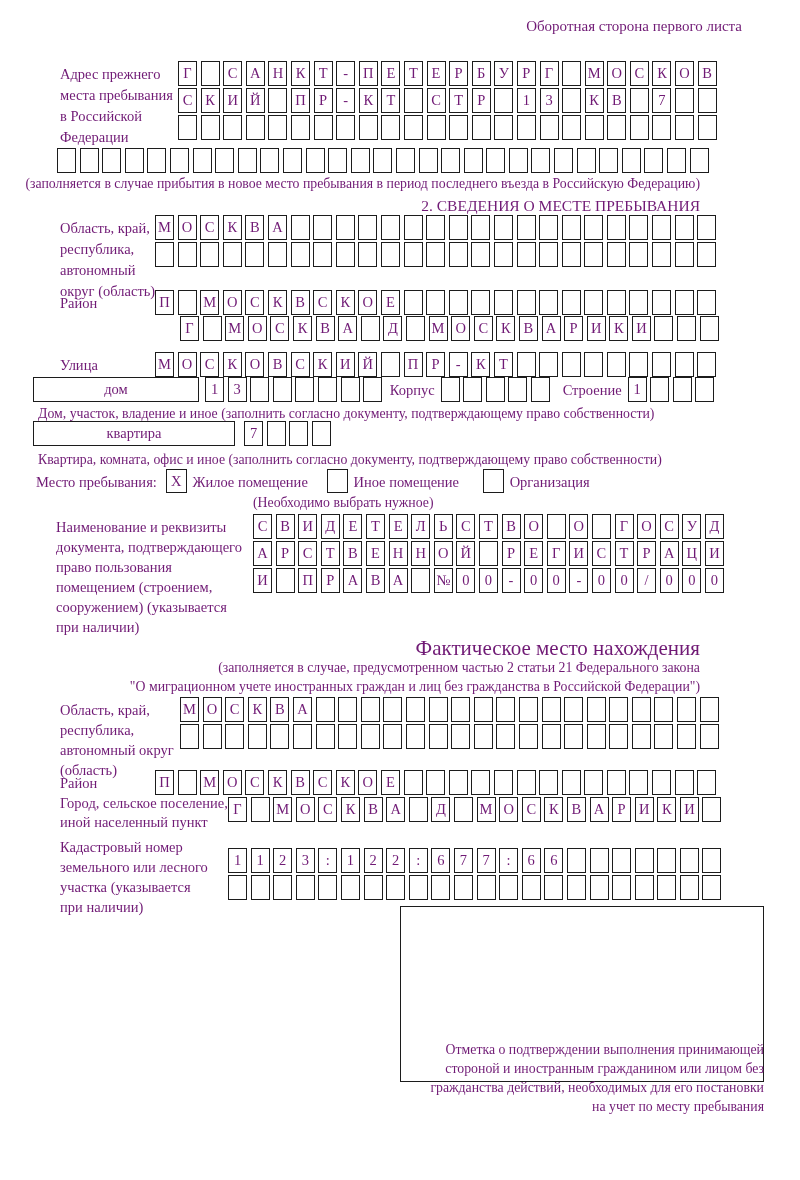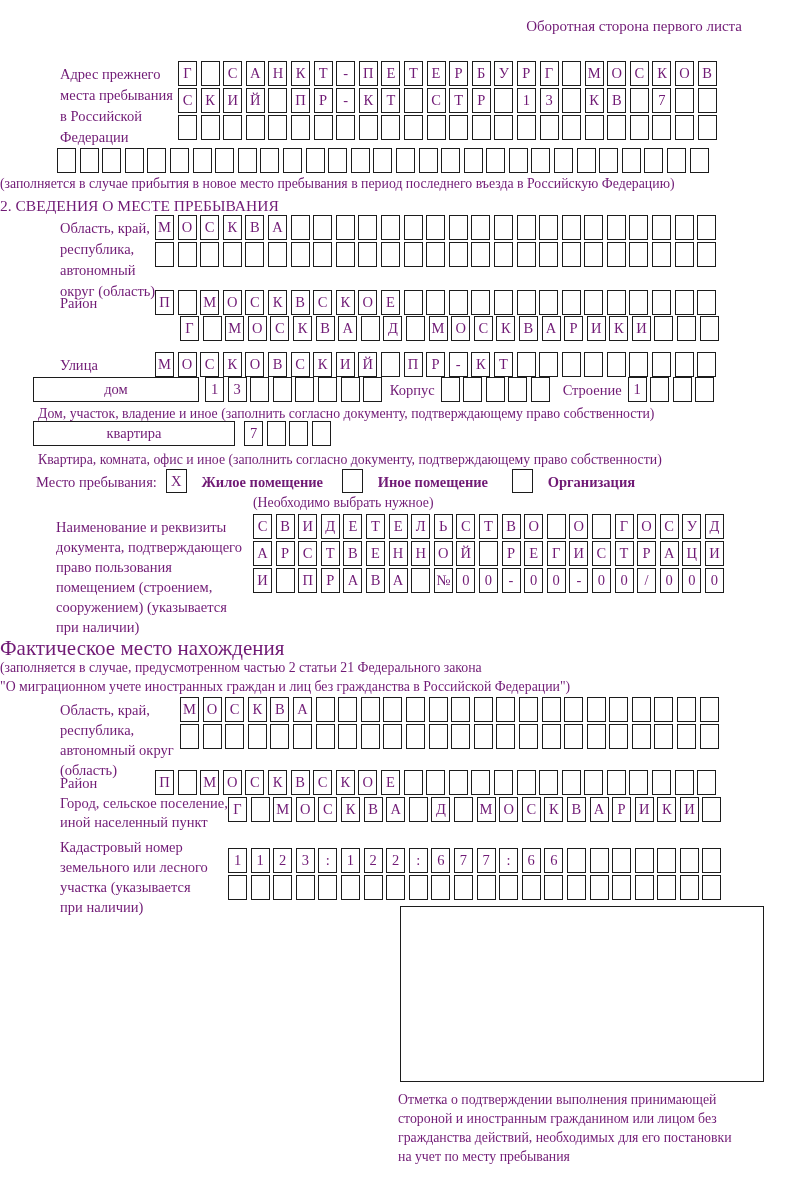--- a/index.html
+++ b/index.html
@@ -4,39 +4,39 @@
 <style>
   html,body{margin:0;padding:0;background:#fff;}
   #page{
     position:relative;width:800px;height:1180px;background:#fff;
     font-family:"Liberation Serif","DejaVu Serif",serif;color:#701a75;overflow:hidden;
   }
   .abs{position:absolute;}
   .flabel{font-size:14.5px;line-height:21px;}
   .note{font-size:13.8px;}
   .title{font-weight:normal;font-size:15.5px;}
-  .center{width:700px;left:0;text-align:left;}
+  .center{width:700px;left:0;text-align:right;}
   .cellrow{display:flex;}
   .cellcol .cellrow{margin-bottom:2px;}
   .cell{
     flex:none;width:17px;height:23px;border:1.6px solid #1c1c1c;margin-right:3.6px;
     display:flex;align-items:center;justify-content:center;
     font-size:14.5px;background:#fff;
   }
   .widebox{
     flex:none;border:1.6px solid #1c1c1c;height:23px;display:flex;
     align-items:center;justify-content:center;font-size:14.5px;background:#fff;
   }
   .dom{width:164px;}
   .apt{width:200px;}
   .inline-label{font-size:14.5px;line-height:26px;flex:none;}
   .hrow{display:flex;align-items:flex-start;}
   .opt{display:flex;align-items:flex-start;}
   .opt .cell{width:19px;height:22px;}
-  .opt .inline-label{margin-left:11px;font-weight:bold;}
+  .opt .inline-label{margin-left:2px;}
   #stay-row .flabel{line-height:26px;}
   #stamp-rect{border:1.6px solid #1c1c1c;width:362px;height:174px;background:#fff;}
   .lh19{line-height:19px;}
   .lh20{line-height:20px;}
 </style>
 </head>
 <body>
 
 <div id="page">
 
@@ -598,15 +598,15 @@
         <span class="cell"></span>
         <span class="cell"></span>
         <span class="cell"></span>
         <span class="cell"></span>
         <span class="cell"></span>
         <span class="cell"></span>
       </div>
   </div>
 
   <div class="abs" id="stamp-rect" style="left:400px;top:906px"></div>
-  <div class="abs note lh19" style="left:398px;top:1090px;width:366px;text-align:left">Отметка о подтверждении выполнения принимающей<br>стороной и иностранным гражданином или лицом без<br>гражданства действий, необходимых для его постановки<br>на учет по месту пребывания</div>
+  <div class="abs note lh19" style="left:398px;top:1040px;width:366px;text-align:right">Отметка о подтверждении выполнения принимающей<br>стороной и иностранным гражданином или лицом без<br>гражданства действий, необходимых для его постановки<br>на учет по месту пребывания</div>
 
 </div>
 
 </body></html>

